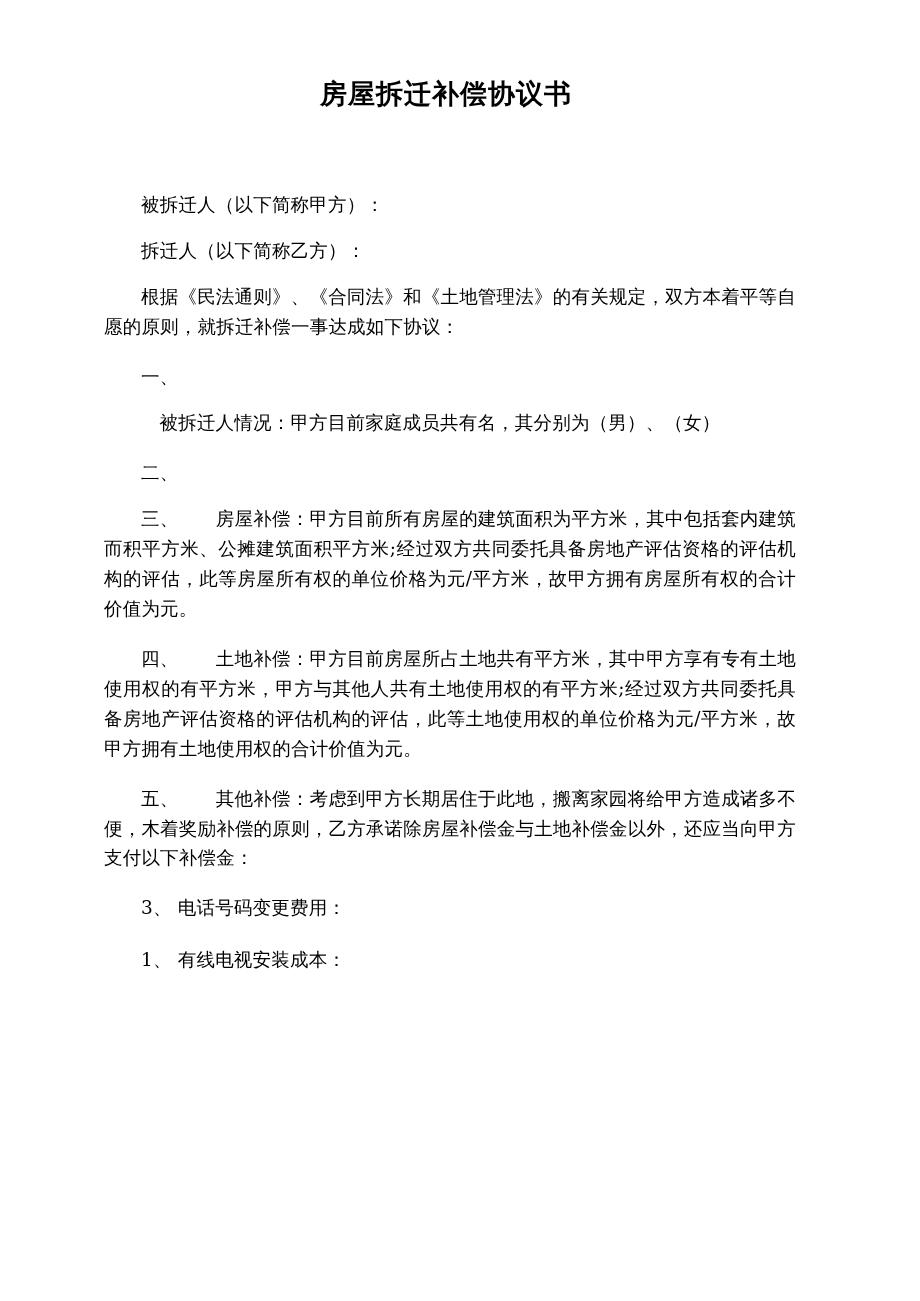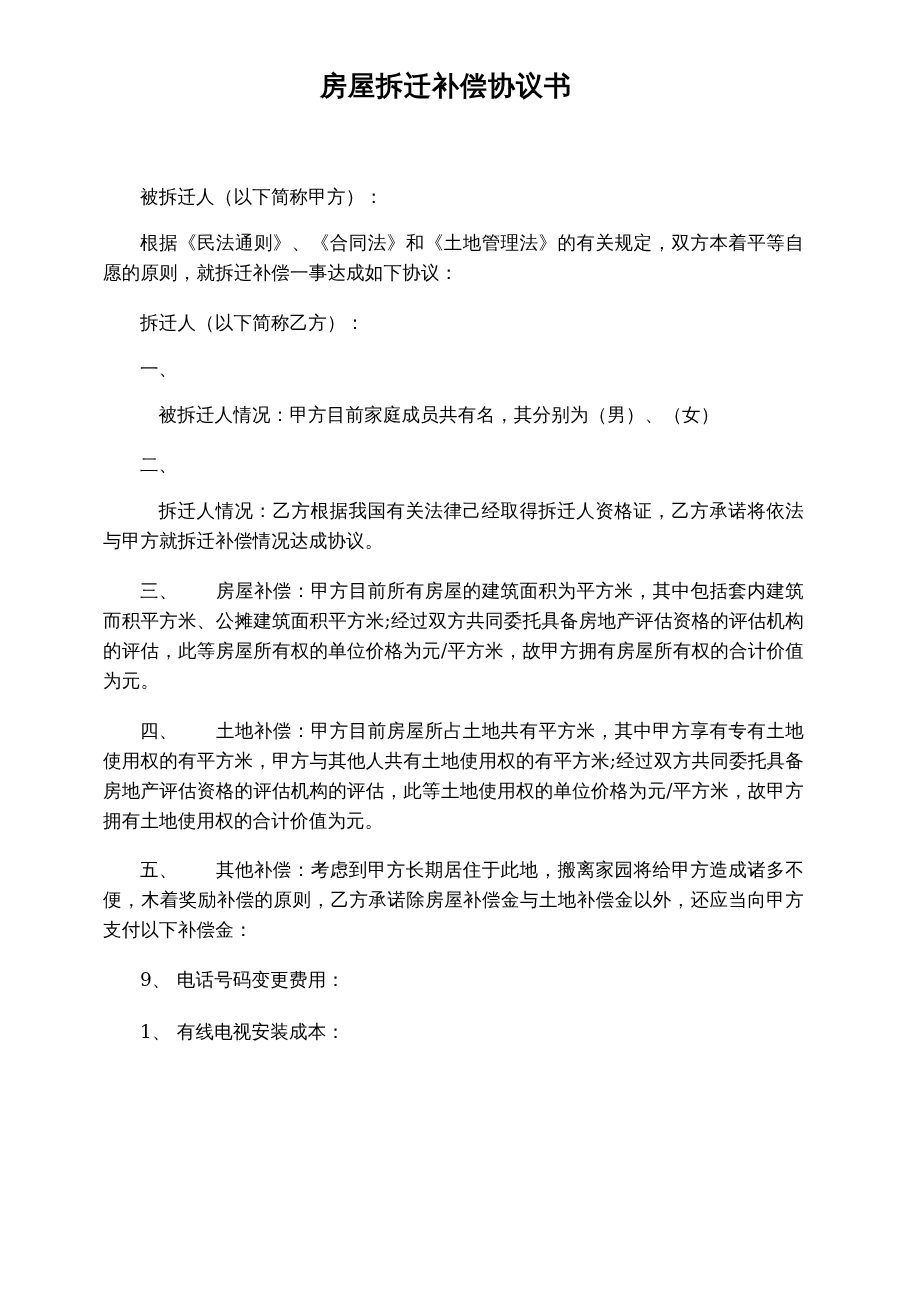--- a/index.html
+++ b/index.html
@@ -12,38 +12,38 @@
     height: 1301px;
     font-family: "DejaVu Sans", "Liberation Sans", sans-serif;
     color: #000000;
     overflow: hidden;
   }
   .page {
     position: relative;
     width: 892px;
     height: 1301px;
     box-sizing: border-box;
-    padding: 0;
+    padding: 8px;
   }
   .doc-title {
     text-align: center;
     font-size: 27px;
     font-weight: bold;
     letter-spacing: 1px;
     margin: 0;
     padding-top: 68px;
     font-family: "DejaVu Sans", "Liberation Sans", sans-serif;
   }
   .body-block {
     margin-top: 78px;
     padding-left: 96px;
     padding-right: 88px;
   }
   p.para {
-    margin: 0 0 20px 7px;
+    margin: 0 0 20px 0;
     font-size: 18.5px;
     line-height: 1.62;
     text-align: justify;
     font-family: "DejaVu Serif", "Liberation Serif", serif;
     letter-spacing: 0.2px;
   }
   p.indent2 {
     text-indent: 2em;
   }
   p.indent3 {
@@ -64,37 +64,36 @@
 <body>
 
 <div class="page">
 
   <h1 class="doc-title">房屋拆迁补偿协议书</h1>
 
   <div class="body-block">
 
     <p class="para indent2 tight">被拆迁人（以下简称甲方）：</p>
 
+    <p class="para indent2 tight">拆迁人（以下简称乙方）：</p>
+
     <p class="para indent2 gap-after">根据《民法通则》、《合同法》和《土地管理法》的有关规定，双方本着平等自愿的原则，就拆迁补偿一事达成如下协议：</p>
-
-    <p class="para indent2 tight">拆迁人（以下简称乙方）：</p>
 
     <p class="para indent2 tight">一、</p>
 
     <p class="para indent3 gap-after">被拆迁人情况：甲方目前家庭成员共有名，其分别为（男）、（女）</p>
 
     <p class="para indent2 tight">二、</p>
 
-    <p class="para indent3 gap-after">拆迁人情况：乙方根据我国有关法律己经取得拆迁人资格证，乙方承诺将依法与甲方就拆迁补偿情况达成协议。</p>
 
     <p class="para indent2 gap-after">三、　　房屋补偿：甲方目前所有房屋的建筑面积为平方米，其中包括套内建筑而积平方米、公摊建筑面积平方米;经过双方共同委托具备房地产评估资格的评估机构的评估，此等房屋所有权的单位价格为元/平方米，故甲方拥有房屋所有权的合计价值为元。</p>
 
     <p class="para indent2 gap-after">四、　　土地补偿：甲方目前房屋所占土地共有平方米，其中甲方享有专有土地使用权的有平方米，甲方与其他人共有土地使用权的有平方米;经过双方共同委托具备房地产评估资格的评估机构的评估，此等土地使用权的单位价格为元/平方米，故甲方拥有土地使用权的合计价值为元。</p>
 
     <p class="para indent2 gap-after">五、　　其他补偿：考虑到甲方长期居住于此地，搬离家园将给甲方造成诸多不便，木着奖励补偿的原则，乙方承诺除房屋补偿金与土地补偿金以外，还应当向甲方支付以下补偿金：</p>
 
-    <p class="para list-item">9、 电话号码变更费用：</p>
+    <p class="para list-item">3、 电话号码变更费用：</p>
 
     <p class="para list-item">1、 有线电视安装成本：</p>
 
 
   </div>
 </div>
 
 </body></html>

